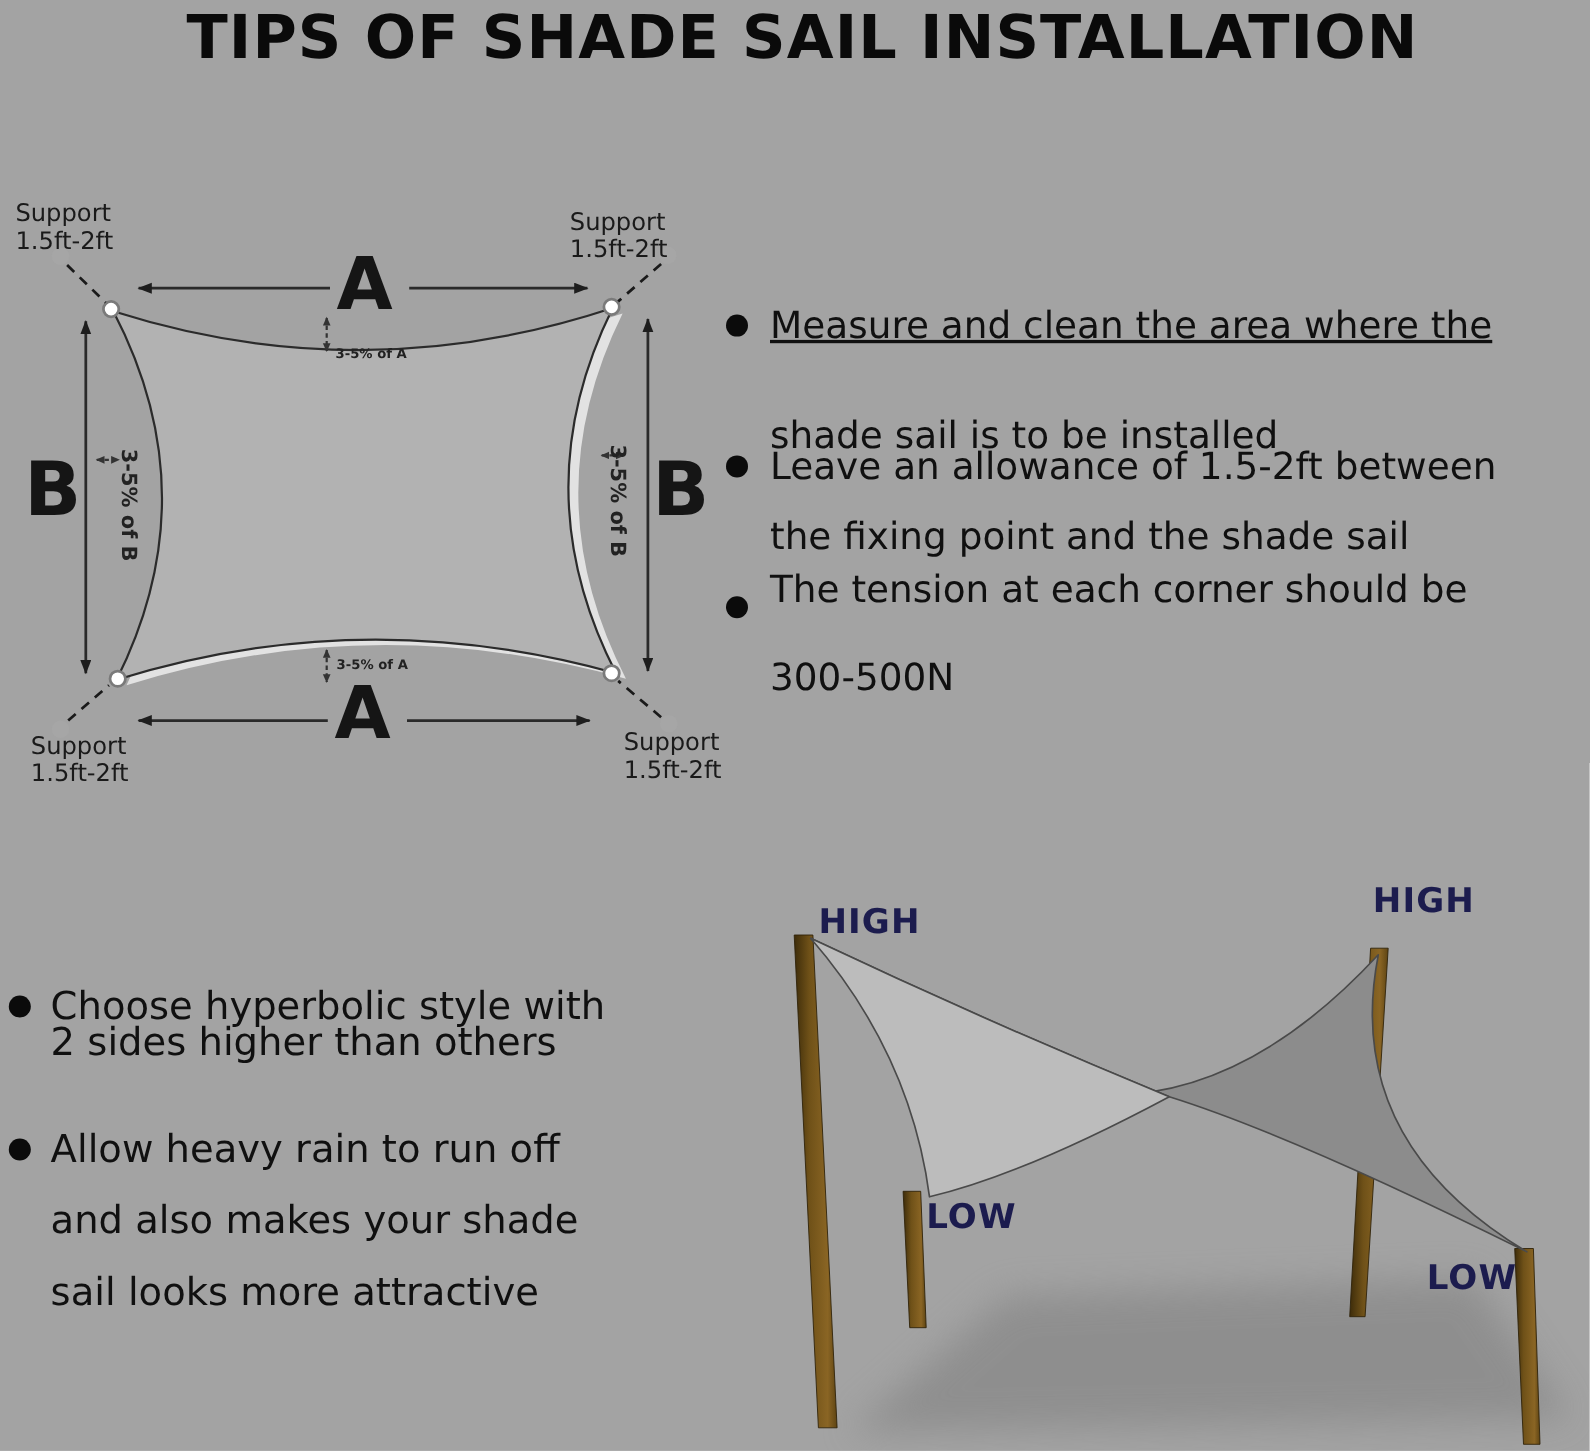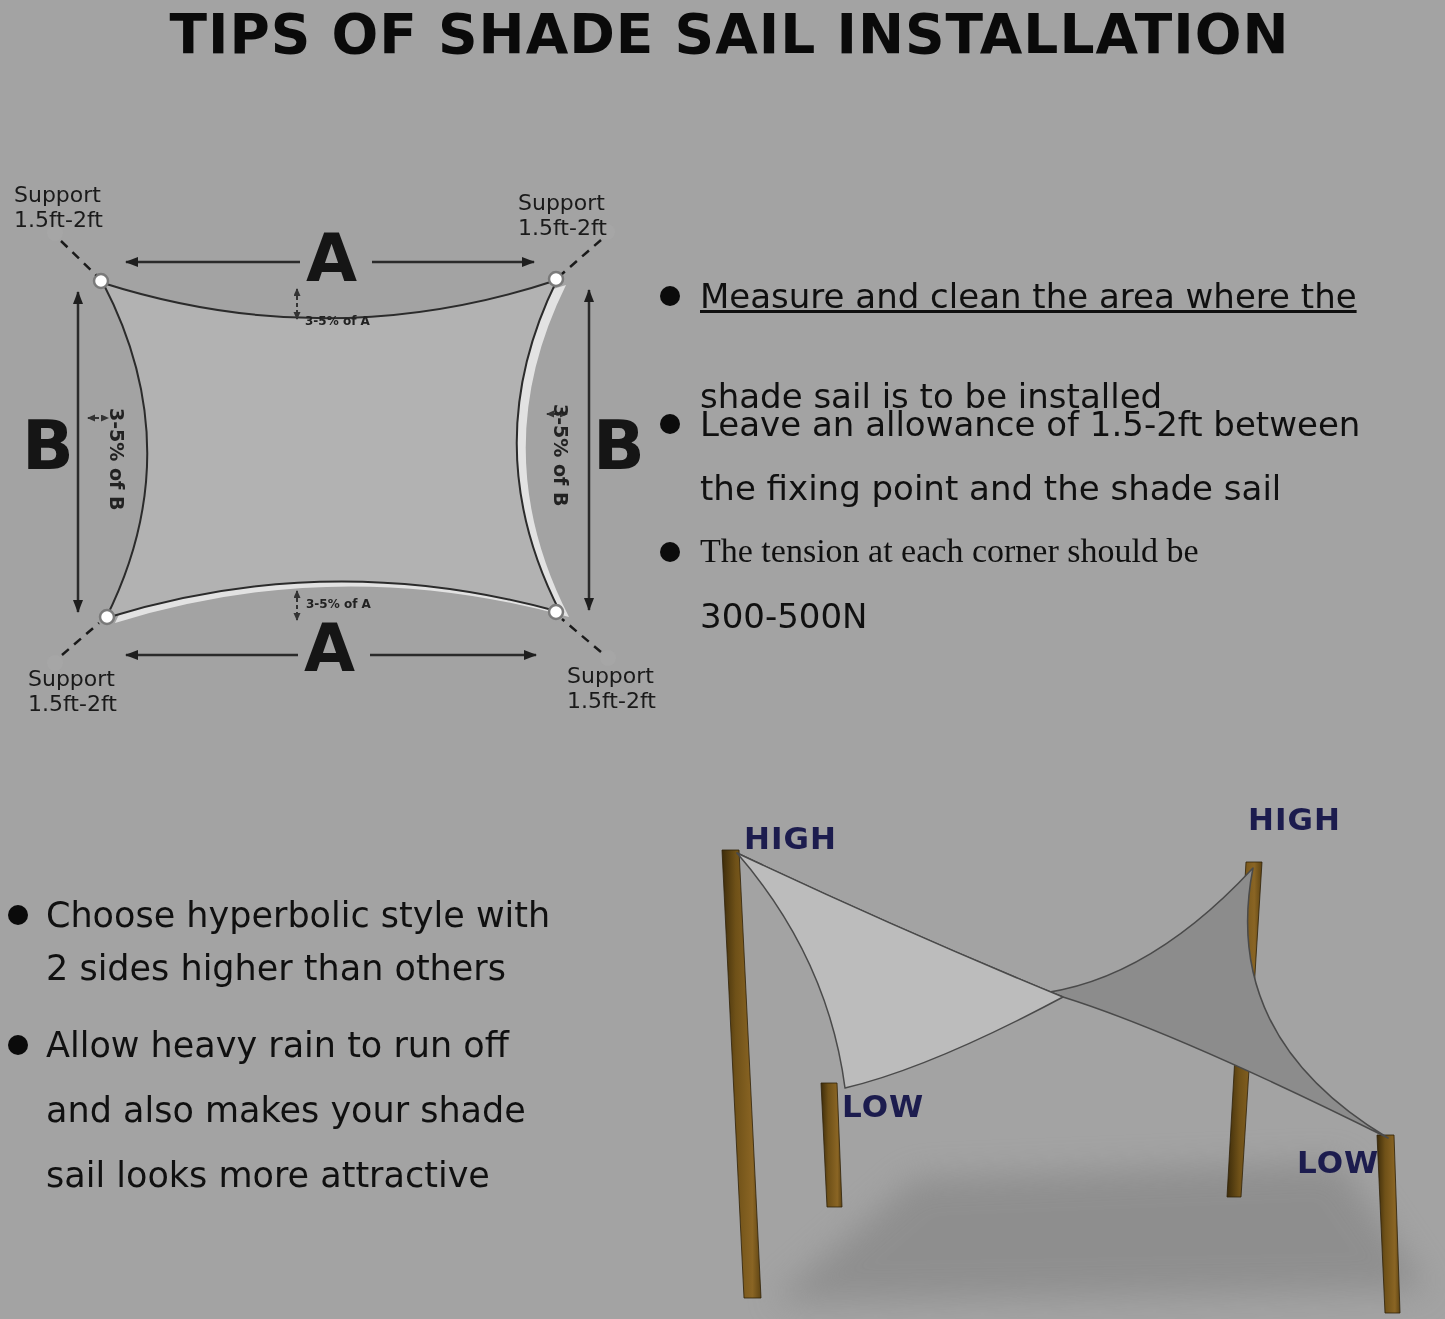--- a/index.html
+++ b/index.html
@@ -114,26 +114,26 @@
   <div class="abs pct rot90" style="left:128px;top:408px;font-size:19px;">3-5% of B</div>
   <div class="abs pct rot90" style="left:572px;top:404px;font-size:19px;">3-5% of B</div>
 
   <div class="abs bullet-dot" style="left:660px;top:286px;"></div>
   <div class="abs tip-line" style="left:700px;top:276px;text-decoration:underline;">Measure and clean the area where the</div>
   <div class="abs tip-line" style="left:700px;top:348px;margin-top:28px;">shade sail is to be installed</div>
   <div class="abs bullet-dot" style="left:660px;top:414px;"></div>
   <div class="abs tip-line" style="left:700px;top:404px;">Leave an allowance of 1.5-2ft between</div>
   <div class="abs tip-line" style="left:700px;top:468px;">the fixing point and the shade sail</div>
   <div class="abs bullet-dot" style="left:660px;top:542px;"></div>
-  <div class="abs tip-line" style="left:700px;top:532px;font-family:Liberation Serif, serif;">The tension at each corner should be</div>
+  <div class="abs tip-line" style="left:700px;top:516px;">The tension at each corner should be</div>
   <div class="abs tip-line" style="left:700px;top:596px;">300-500N</div>
 
   <div class="abs bullet-dot" style="left:8px;top:905px;"></div>
   <div class="abs tip-line-b" style="left:46px;top:895px;">Choose hyperbolic style with</div>
-  <div class="abs tip-line-b" style="left:46px;top:948px;">2 sides higher than others</div>
+  <div class="abs tip-line-b" style="left:46px;top:928px;">2 sides higher than others</div>
   <div class="abs bullet-dot" style="left:8px;top:1035px;"></div>
   <div class="abs tip-line-b" style="left:46px;top:1025px;">Allow heavy rain to run off</div>
   <div class="abs tip-line-b" style="left:46px;top:1090px;">and also makes your shade</div>
   <div class="abs tip-line-b" style="left:46px;top:1155px;">sail looks more attractive</div>
 
   <div class="abs postlabel" style="left:744px;top:820px;">HIGH</div>
   <div class="abs postlabel" style="left:1248px;top:801px;">HIGH</div>
   <div class="abs postlabel" style="left:842px;top:1088px;">LOW</div>
   <div class="abs postlabel" style="left:1297px;top:1144px;">LOW</div>
 

